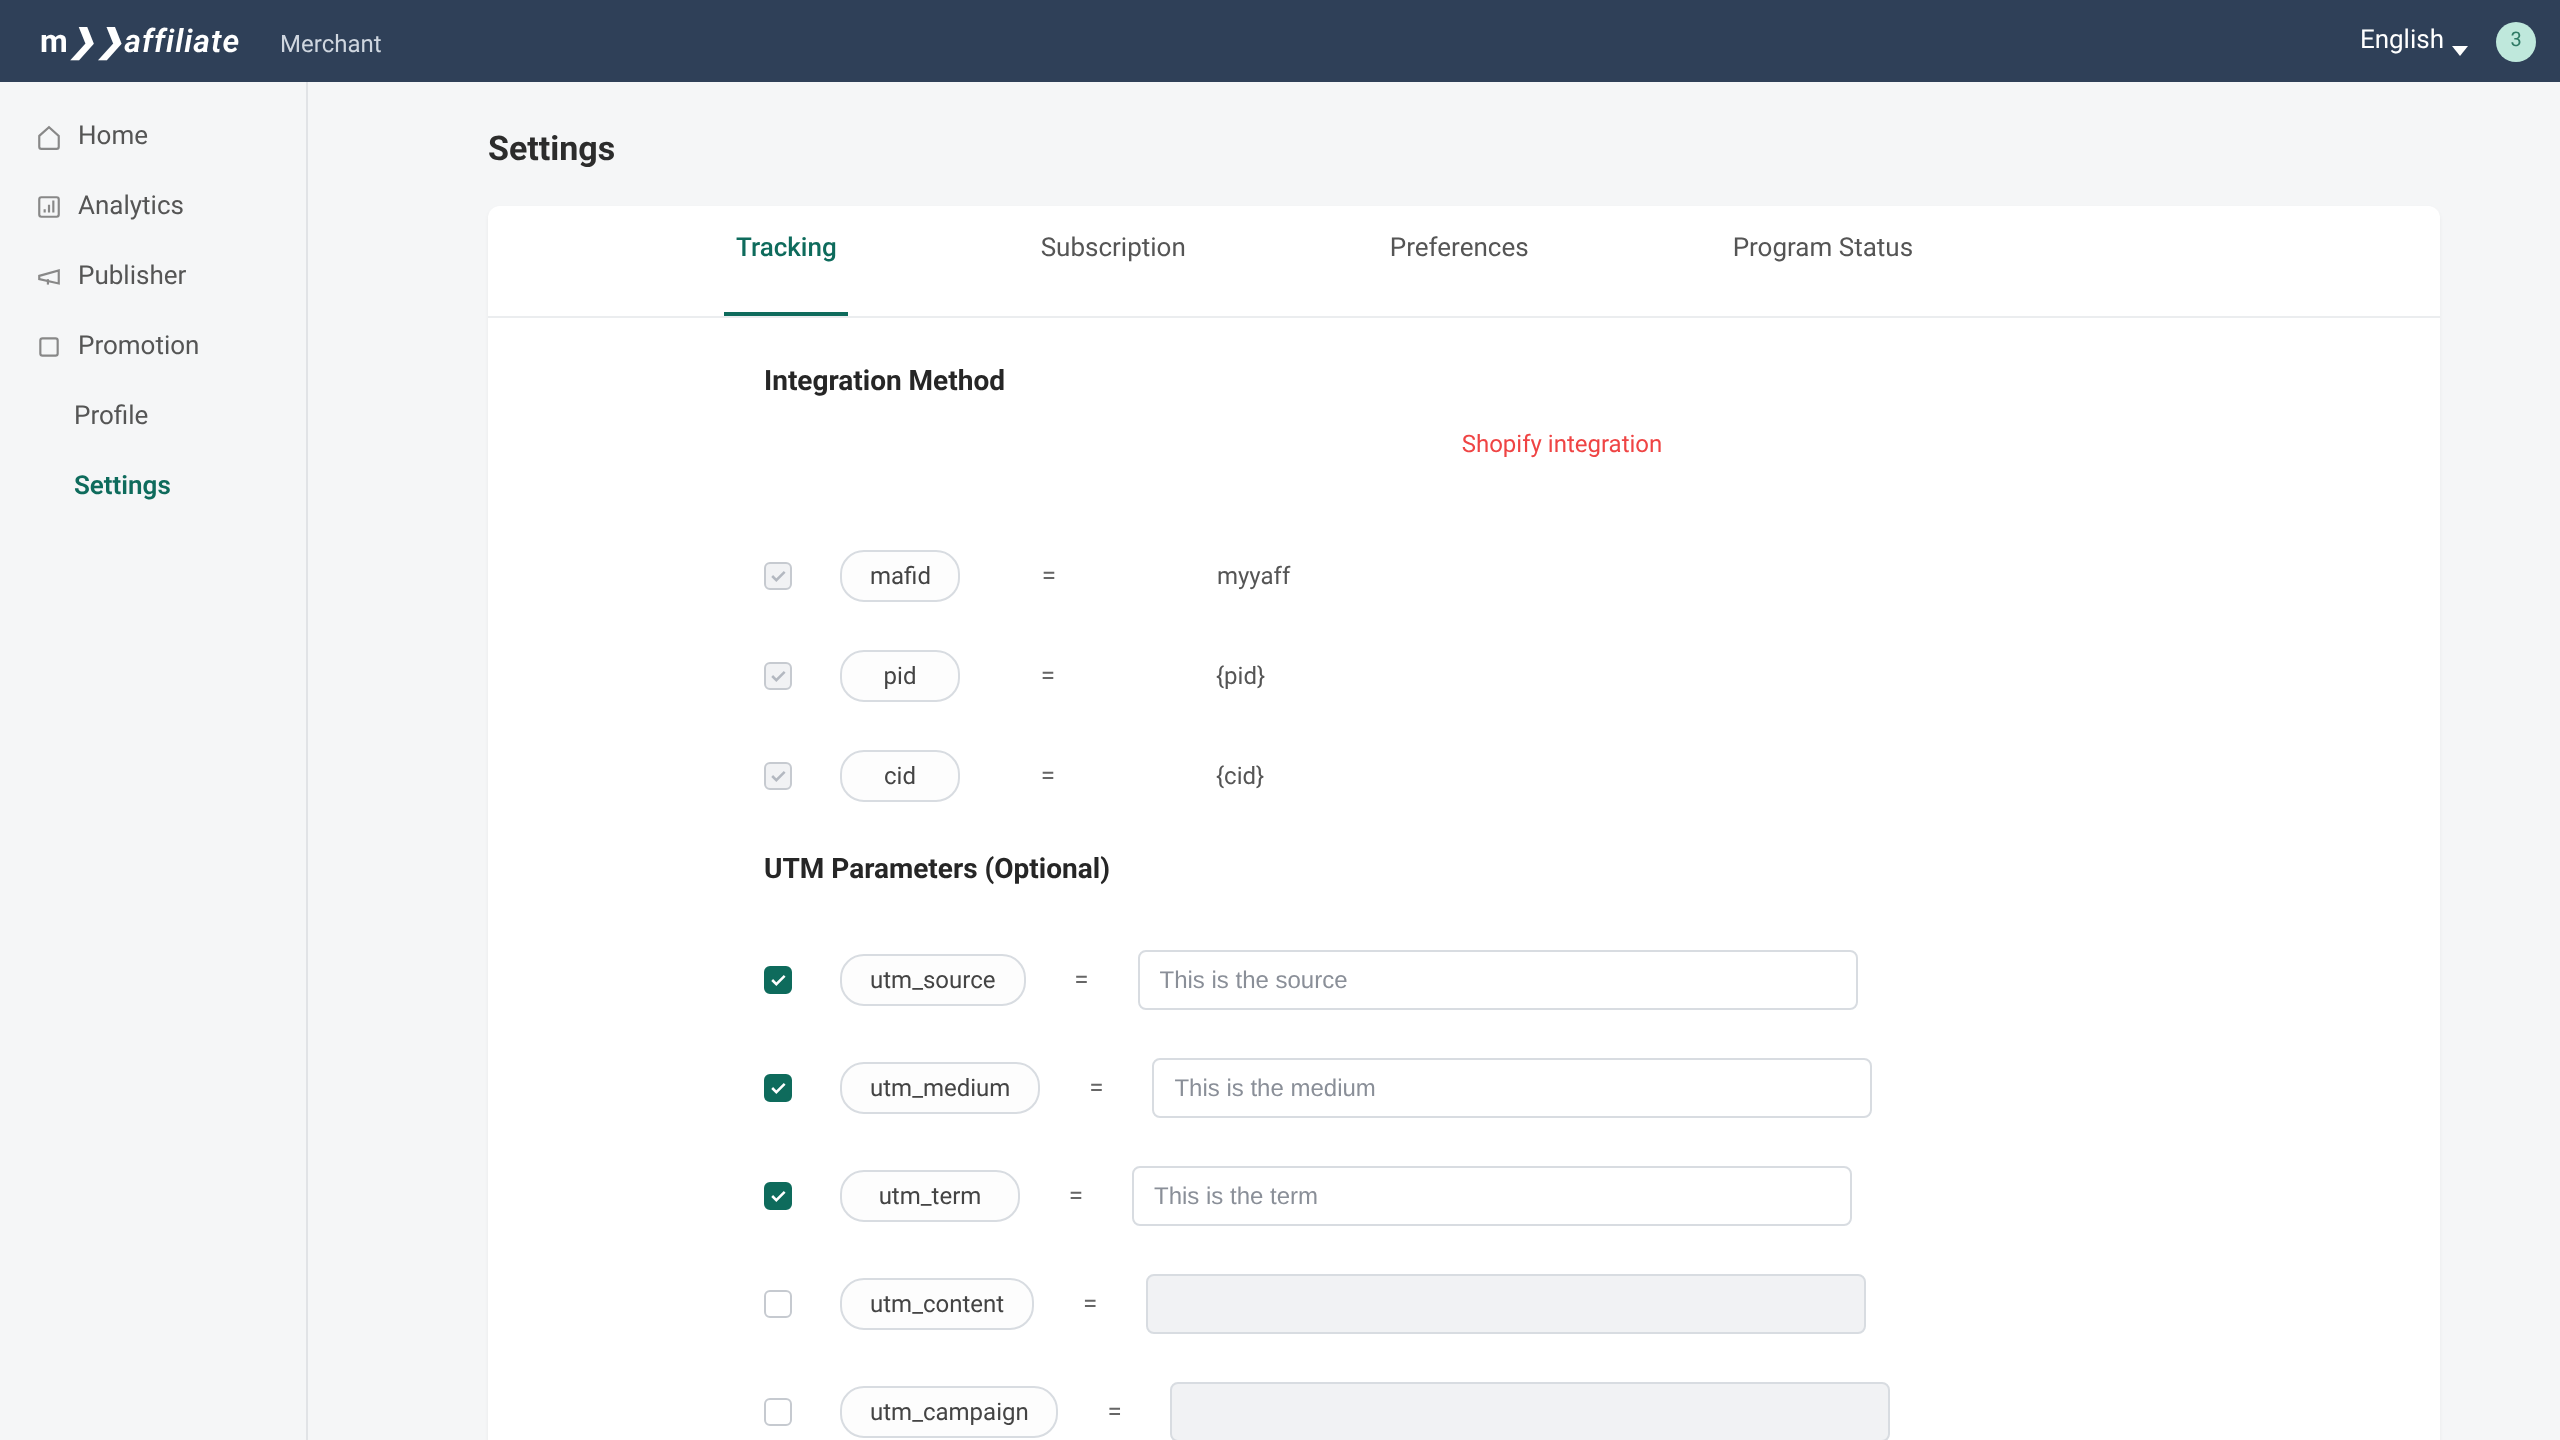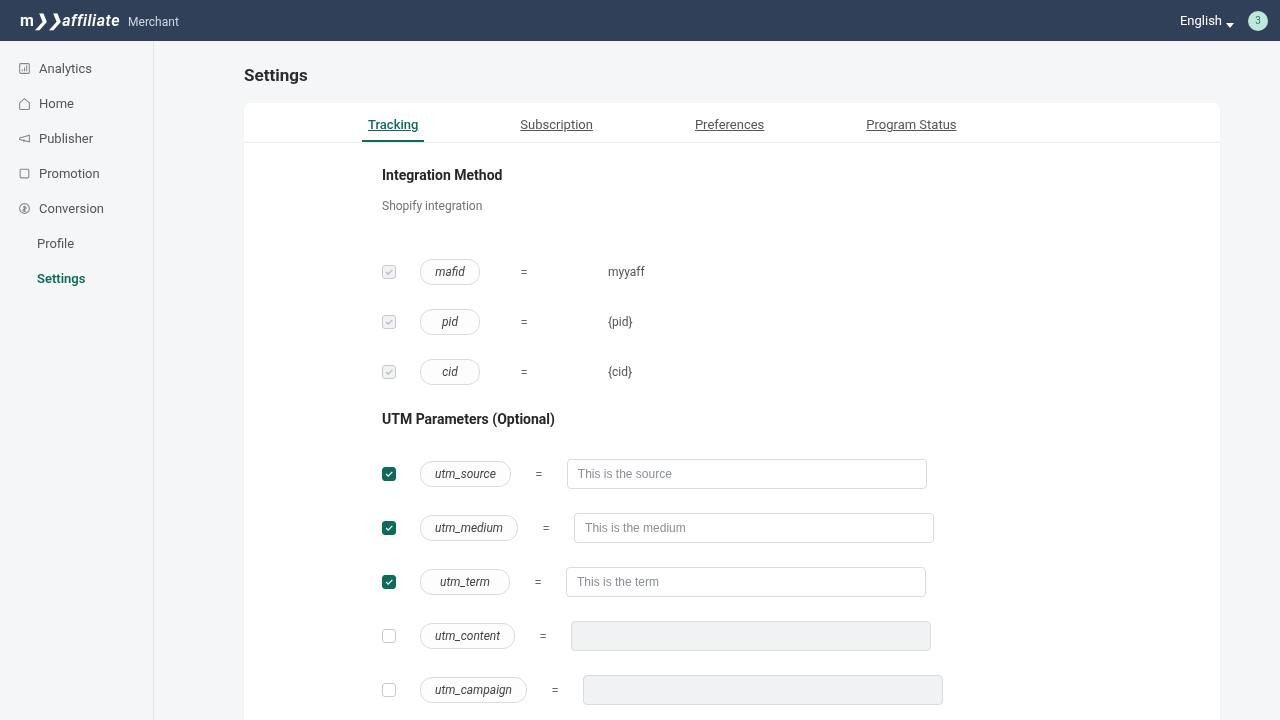--- a/index.html
+++ b/index.html
@@ -14,21 +14,21 @@
   }
   .topbar {
     height: 41px;
     background: #2f4058;
     display: flex;
     align-items: center;
     justify-content: space-between;
     padding: 0 12px 0 20px;
     color: #fff;
   }
-  .brand { display: flex; align-items: baseline; gap: 8px; }
+  .brand { display: flex; align-items: baseline; gap: 20px; }
   .brand-logo {
     font-style: italic;
     font-weight: 600;
     font-size: 16px;
     letter-spacing: 0.5px;
   }
   .brand-logo .m { font-style: normal; font-weight: 700; }
   .brand-sub { font-size: 12px; color: #cfd6df; }
   .top-right { display: flex; align-items: center; gap: 14px; }
   .lang { display: flex; align-items: flex-end; gap: 4px; font-size: 13px; cursor: pointer; }
@@ -76,32 +76,31 @@
     box-shadow: 0 1px 2px rgba(0,0,0,0.05);
     padding-bottom: 40px;
   }
   .tabs {
     display: flex;
     border-bottom: 1px solid #ebedef;
     padding: 0 24px 0 118px;
     gap: 90px;
   }
   .tab {
-    padding: 14px 6px 8px;
+    padding: 14px 6px 24px;
     font-size: 13px;
     color: #555;
     cursor: pointer;
     border-bottom: 2px solid transparent;
-    text-decoration: underline;
   }
   .tab.active { color: #0e6b5c; border-bottom-color: #0e6b5c; font-weight: 500; }
 
   .panel { padding: 20px 40px 0 138px; }
   .section-title { font-size: 14px; font-weight: 700; color: #262626; margin-top: 4px; margin-bottom: 16px; }
-  .muted { color: #737373; font-size: 12px; margin-bottom: 30px; }
+  .muted { color: #ef4444; font-size: 12px; margin-bottom: 30px; text-align: center; }
 
   .param-row {
     display: flex; align-items: center;
     margin-bottom: 24px;
   }
   .chk {
     width: 14px; height: 14px;
     border: 1px solid #c6cad0;
     border-radius: 3px;
     margin-right: 24px;
@@ -116,21 +115,20 @@
   .chk.checked svg path { stroke: #fff; }
   .pill {
     min-width: 60px;
     padding: 5px 14px;
     border: 1px solid #d8dce1;
     border-radius: 12px;
     text-align: center;
     font-size: 12px;
     color: #444;
     background: #fdfdfd;
-    font-style: italic;
   }
   .eq {
     width: 88px;
     text-align: center;
     color: #666;
     font-size: 13px;
   }
   .core-val {
     font-size: 12px; color: #555;
     width: 300px; text-align: left;
@@ -163,50 +161,43 @@
       <span class="caret-down"></span>
     </div>
     <div class="avatar">3</div>
   </div>
 </div>
 
 <div class="layout">
   <div class="sidebar">
     <div class="nav-item">
       <span class="nav-icon"><svg viewBox="0 0 24 24" fill="none" stroke="currentColor" stroke-width="2">
+            <path d="M3 11l9-8 9 8v10a2 2 0 0 1-2 2H5a2 2 0 0 1-2-2z"></path>
+          </svg></span>
+      <span>Home</span>
+    </div>
+    <div class="nav-item">
+      <span class="nav-icon"><svg viewBox="0 0 24 24" fill="none" stroke="currentColor" stroke-width="2">
             <rect x="3" y="3" width="18" height="18" rx="2"></rect>
             <path d="M8 14v3M12 10v7M16 6v11"></path>
           </svg></span>
       <span>Analytics</span>
-    </div>
-    <div class="nav-item">
-      <span class="nav-icon"><svg viewBox="0 0 24 24" fill="none" stroke="currentColor" stroke-width="2">
-            <path d="M3 11l9-8 9 8v10a2 2 0 0 1-2 2H5a2 2 0 0 1-2-2z"></path>
-          </svg></span>
-      <span>Home</span>
     </div>
     <div class="nav-item">
       <span class="nav-icon"><svg viewBox="0 0 24 24" fill="none" stroke="currentColor" stroke-width="2">
             <path d="M3 11l18-5v12L3 14z"></path>
             <path d="M11 14v5"></path>
           </svg></span>
       <span>Publisher</span>
     </div>
     <div class="nav-item">
       <span class="nav-icon"><svg viewBox="0 0 24 24" fill="none" stroke="currentColor" stroke-width="2">
             <rect x="4" y="4" width="16" height="16" rx="2"></rect>
           </svg></span>
       <span>Promotion</span>
-    </div>
-    <div class="nav-item">
-      <span class="nav-icon"><svg viewBox="0 0 24 24" fill="none" stroke="currentColor" stroke-width="2">
-            <circle cx="12" cy="12" r="9"></circle>
-            <path d="M12 7v10M9 9h4a2 2 0 0 1 0 4H11a2 2 0 0 0 0 4h4"></path>
-          </svg></span>
-      <span>Conversion</span>
     </div>
     <div class="nav-sub-item">
         <span>Profile</span>
       </div>
     <div class="nav-sub-item active">
         <span>Settings</span>
       </div>
   </div>
 
   <div class="main">

